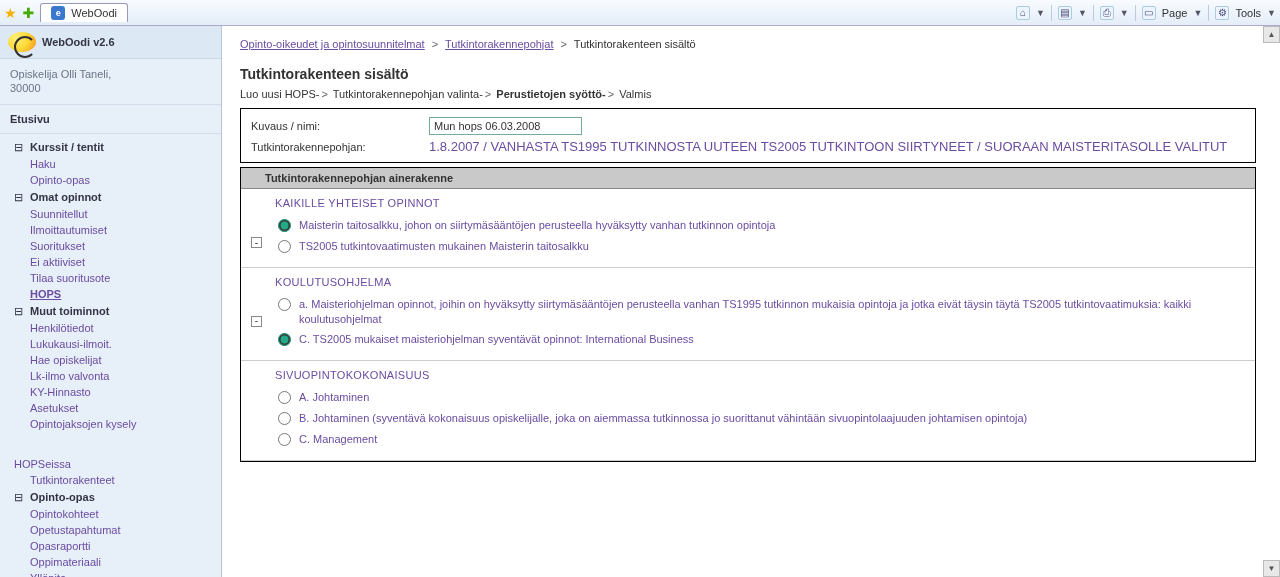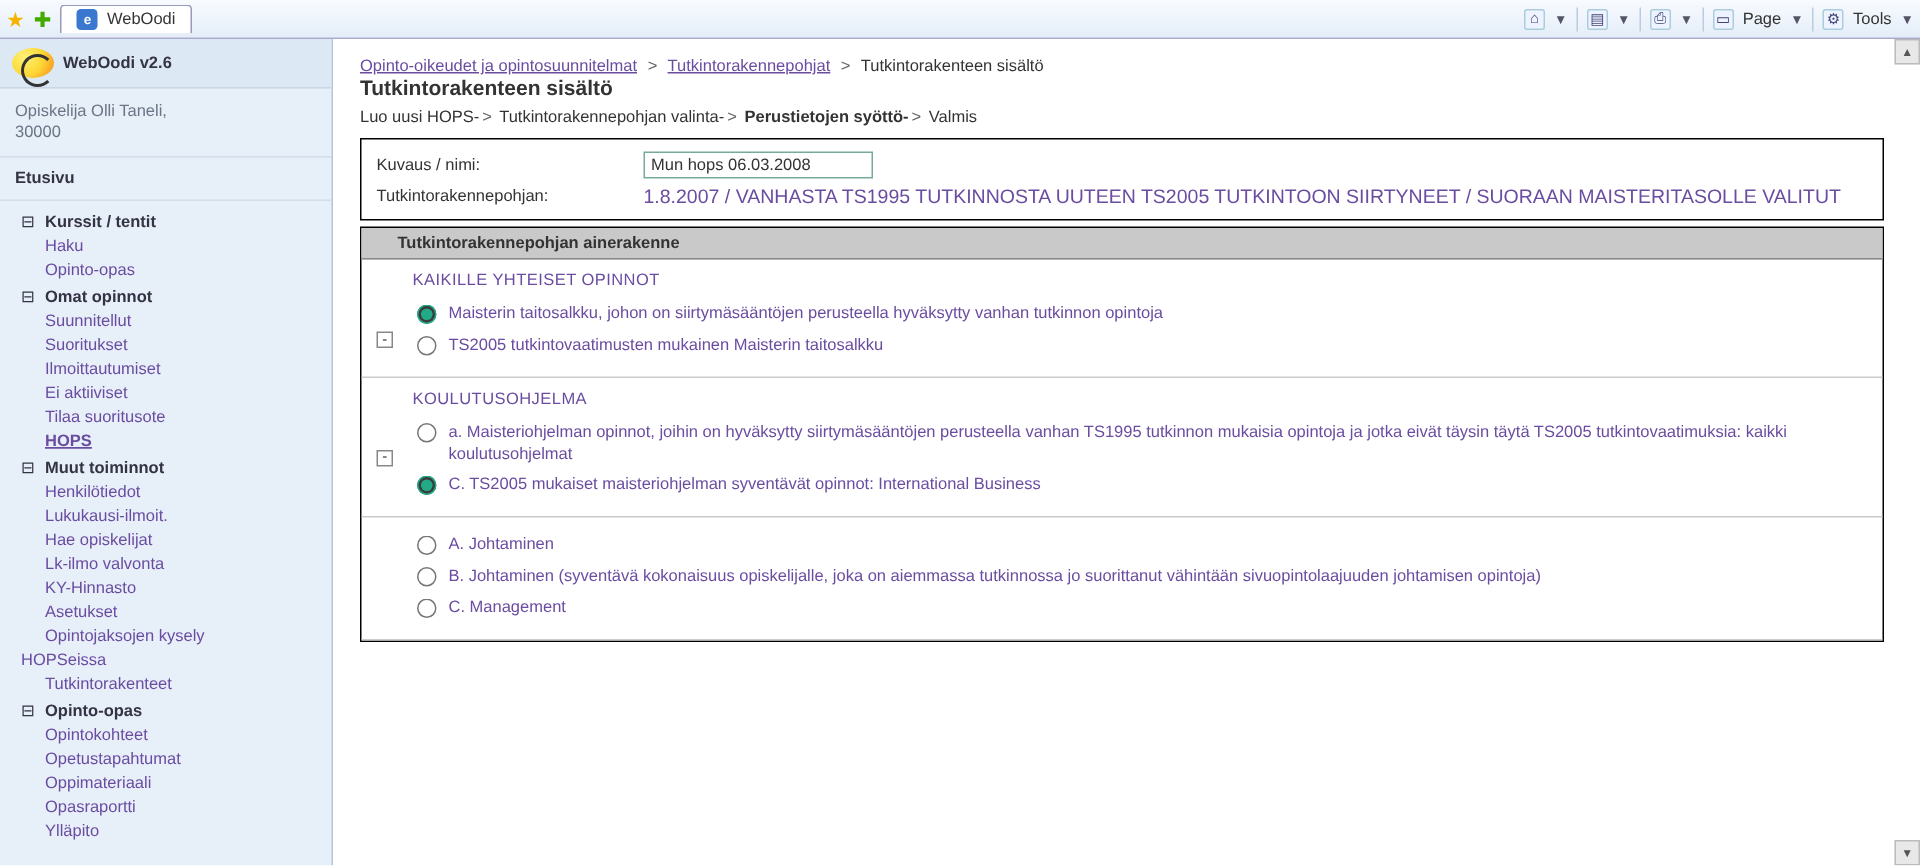--- a/index.html
+++ b/index.html
@@ -29,21 +29,21 @@
 .nav-section::before { content:"⊟"; font-family: Arial,sans-serif; display:inline-block; width:12px; color:#334; margin-right:4px; font-weight:normal; }
 .nav-item { padding: 2px 10px 2px 26px; cursor:pointer; }
 .nav-link, .nav-item a, .nav-section a { color:#6a4ca0; text-decoration:none; }
 .nav-item.bold, .nav-item.bold a { font-weight:bold; color:#6a4ca0; text-decoration:underline; }
 
 .main-wrap { flex:1; position:relative; overflow:auto; background:#fff; }
 .scrollbar-up { position:absolute; right:0; top:0; width:17px; height:17px; background:#e8e8e8; border:1px solid #bbb; display:flex; align-items:center; justify-content:center; font-size:8px; color:#555; }
 .scrollbar-down { position:absolute; right:0; bottom:0; width:17px; height:17px; background:#e8e8e8; border:1px solid #bbb; display:flex; align-items:center; justify-content:center; font-size:8px; color:#555; }
 
 .main { padding: 12px 24px 20px 18px; }
-.breadcrumb { color:#333; margin-bottom: 0; }
+.breadcrumb { color:#333; margin-bottom: 16px; }
 .breadcrumb a { color:#6a4ca0; text-decoration:underline; cursor:pointer; }
 .bc-sep { padding:0 4px; color:#666; }
 
 h1.page-title { font-size:14px; font-weight:bold; color:#333; margin-bottom:6px; }
 .wizard { color:#333; margin-bottom:8px; }
 .wizard .sep { padding:0 2px; color:#666; }
 .wizard .current { font-weight:bold; }
 
 .info-box { border:1px solid #000; padding:6px 10px; margin-bottom:4px; }
 .info-row { display:flex; align-items:center; gap:8px; padding:2px 0; }
@@ -108,40 +108,40 @@
     </div>
     <div class="side-home">
       <span>Etusivu</span>
     </div>
     <div class="nav" id="nav">
         <div class="nav-section"><span>Kurssit / tentit</span></div>
         <div class="nav-item"><a class="nav-link">Haku</a></div>
         <div class="nav-item"><a class="nav-link">Opinto-opas</a></div>
         <div class="nav-section"><span>Omat opinnot</span></div>
         <div class="nav-item"><a class="nav-link">Suunnitellut</a></div>
+        <div class="nav-item"><a class="nav-link">Ilmoittautumiset</a></div>
         <div class="nav-item"><a class="nav-link">Suoritukset</a></div>
-        <div class="nav-item"><a class="nav-link">Ilmoittautumiset</a></div>
         <div class="nav-item"><a class="nav-link">Ei aktiiviset</a></div>
         <div class="nav-item"><a class="nav-link">Tilaa suoritusote</a></div>
         <div class="nav-item bold"><a class="nav-link">HOPS</a></div>
         <div class="nav-section"><span>Muut toiminnot</span></div>
         <div class="nav-item"><a class="nav-link">Henkilötiedot</a></div>
         <div class="nav-item"><a class="nav-link">Lukukausi-ilmoit.</a></div>
         <div class="nav-item"><a class="nav-link">Hae opiskelijat</a></div>
         <div class="nav-item"><a class="nav-link">Lk-ilmo valvonta</a></div>
         <div class="nav-item"><a class="nav-link">KY-Hinnasto</a></div>
         <div class="nav-item"><a class="nav-link">Asetukset</a></div>
         <div class="nav-item" style="padding-left: 26px; text-indent: 0px; white-space: normal;"><a class="nav-link">Opintojaksojen kysely</a></div>
-        <div class="nav-item" style="padding-left: 10px;"><a class="nav-link">HOPSeissa</a></div>
+        <div class="nav-item" style="padding-left: 10px; margin-top: 24px;"><a class="nav-link">HOPSeissa</a></div>
         <div class="nav-item"><a class="nav-link">Tutkintorakenteet</a></div>
         <div class="nav-section"><span>Opinto-opas</span></div>
         <div class="nav-item"><a class="nav-link">Opintokohteet</a></div>
         <div class="nav-item"><a class="nav-link">Opetustapahtumat</a></div>
+        <div class="nav-item"><a class="nav-link">Opasraportti</a></div>
         <div class="nav-item"><a class="nav-link">Oppimateriaali</a></div>
-        <div class="nav-item"><a class="nav-link">Opasraportti</a></div>
         <div class="nav-item"><a class="nav-link">Ylläpito</a></div>
       </div>
   </div>
 
   <div class="main-wrap">
     <div class="scrollbar-up">▲</div>
     <div class="main">
       <div class="breadcrumb">
         <a>Opinto-oikeudet ja opintosuunnitelmat</a>
         <span class="bc-sep">&gt;</span>
@@ -199,20 +199,21 @@
                     <label>a. Maisteriohjelman opinnot, joihin on hyväksytty siirtymäsääntöjen perusteella vanhan TS1995 tutkinnon mukaisia opintoja ja jotka eivät täysin täytä TS2005 tutkintovaatimuksia: kaikki koulutusohjelmat</label>
                   </div>
                   <div class="opt">
                     <input type="radio" name="grp1" checked="" style="">
                     <label>C. TS2005 mukaiset maisteriohjelman syventävät opinnot: International Business</label>
                   </div>
                 </div>
               </div>
             </div>
             <div class="group">
+              <div class="group-title">SIVUOPINTOKOKONAISUUS</div>
               <div class="group-inner">
                 <div class="spacer-left"></div>
                 <div class="group-body">
                   <div class="opt">
                     <input type="radio" name="grp2" style="">
                     <label>A. Johtaminen</label>
                   </div>
                   <div class="opt">
                     <input type="radio" name="grp2" style="">
                     <label>B. Johtaminen (syventävä kokonaisuus opiskelijalle, joka on aiemmassa tutkinnossa jo suorittanut vähintään sivuopintolaajuuden johtamisen opintoja)</label>

